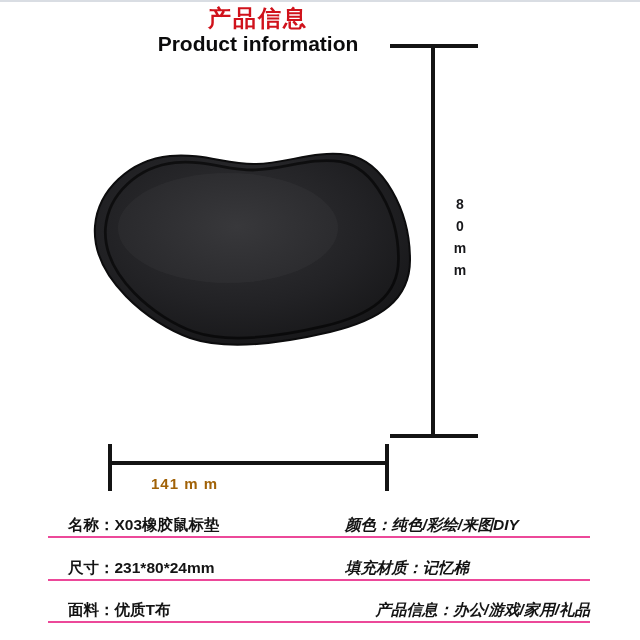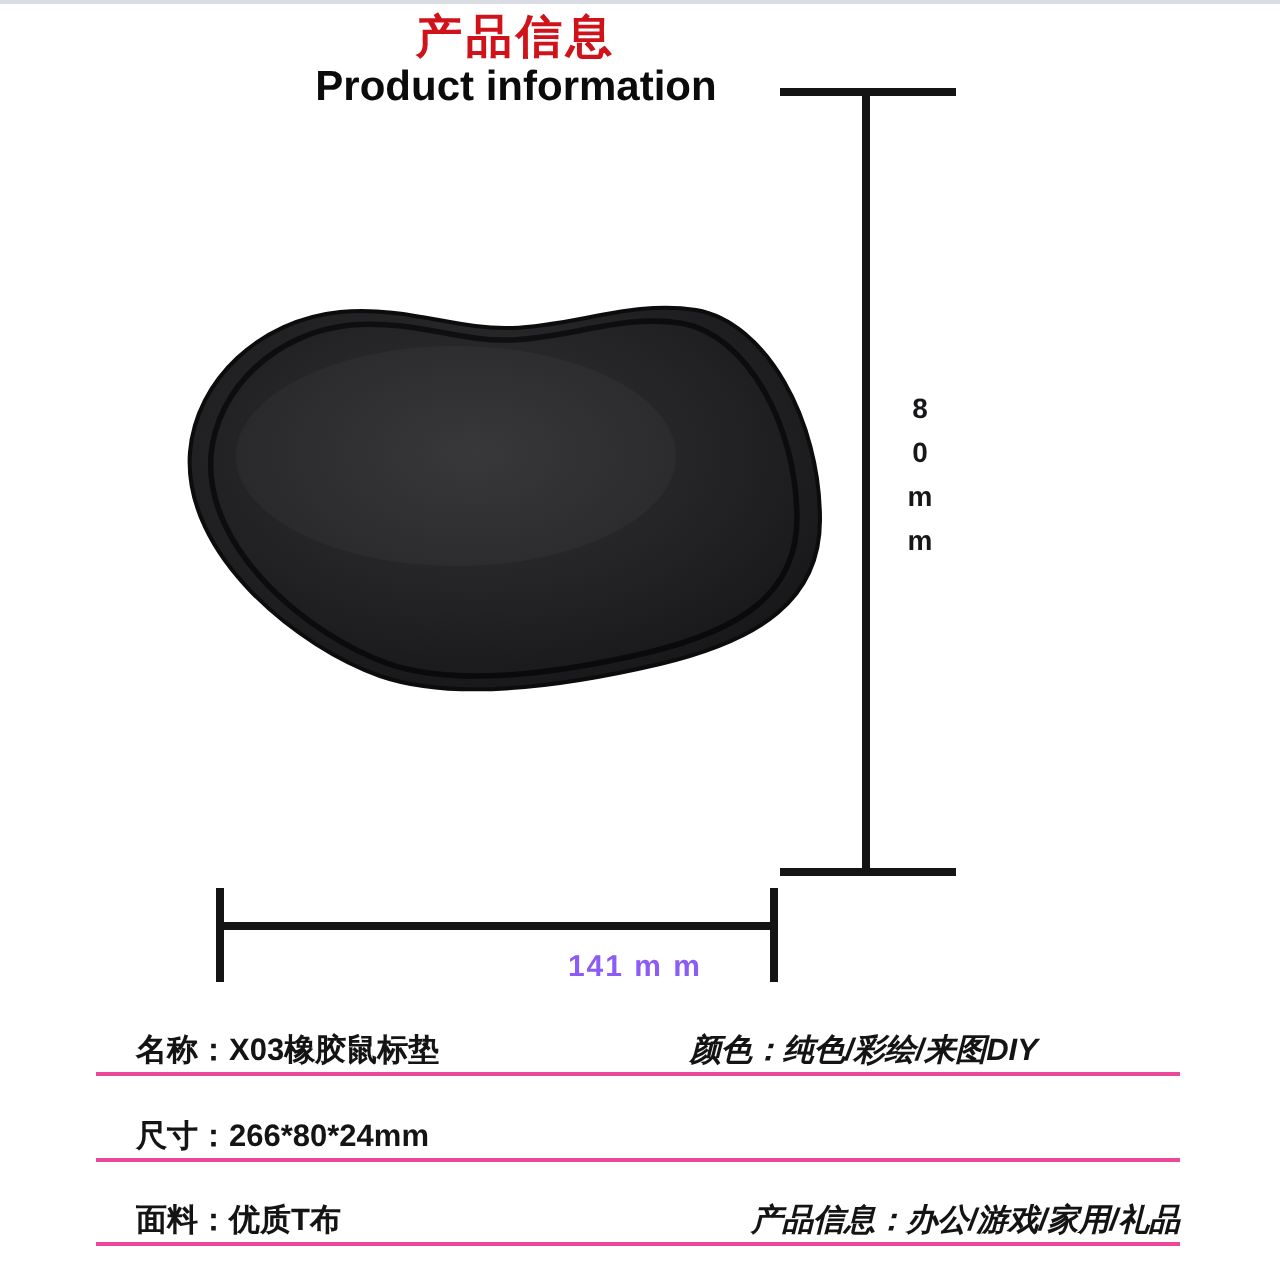--- a/index.html
+++ b/index.html
@@ -30,22 +30,22 @@
   .h-line{left:110px;top:461px;width:278px;height:4px;}
   .h-cap-left{left:108px;top:444px;width:4px;height:47px;}
   .h-cap-right{left:385px;top:444px;width:4px;height:47px;}
 
   .height-label{
     position:absolute;left:447px;top:193px;width:26px;text-align:center;
     font-size:14px;font-weight:bold;line-height:22px;color:#17171a;
   }
   .height-label span{display:block;}
   .width-label{
-    position:absolute;left:151px;top:475px;width:200px;text-align:right;
-    font-size:15px;font-weight:bold;letter-spacing:1px;color:#8b5cf6;white-space:nowrap;
+    position:absolute;left:151px;top:475px;width:200px;text-align:left;
+    font-size:15px;font-weight:bold;letter-spacing:1px;color:#a16207;white-space:nowrap;
   }
 
   
   .spec-table{position:absolute;left:48px;top:495px;width:542px;}
   .spec-row{
     display:flex;align-items:flex-end;height:43px;box-sizing:border-box;
     border-bottom:2px solid #ec4899;
   }
   .spec-row:last-child{height:42px;gap:36px;}
   .cell{font-size:15.5px;font-weight:bold;color:#141414;white-space:nowrap;}
@@ -106,21 +106,22 @@
   <div class="dim h-line"></div>
   <div class="dim h-cap-right"></div>
   <div class="width-label">141 m m</div>
 
   <div class="spec-table">
     <div class="spec-row">
       <div class="cell cell-left">名称：X03橡胶鼠标垫</div>
       <div class="cell cell-right">颜色：纯色/彩绘/来图DIY</div>
     </div>
     <div class="spec-row">
-      <div class="cell cell-left">尺寸：266*80*24mm</div>
+      <div class="cell cell-left">尺寸：231*80*24mm</div>
+      <div class="cell cell-right">填充材质：记忆棉</div>
     </div>
     <div class="spec-row">
       <div class="cell cell-left">面料：优质T布</div>
       <div class="cell cell-right">产品信息：办公/游戏/家用/礼品</div>
     </div>
   </div>
 
 </div>
 
 </body></html>

